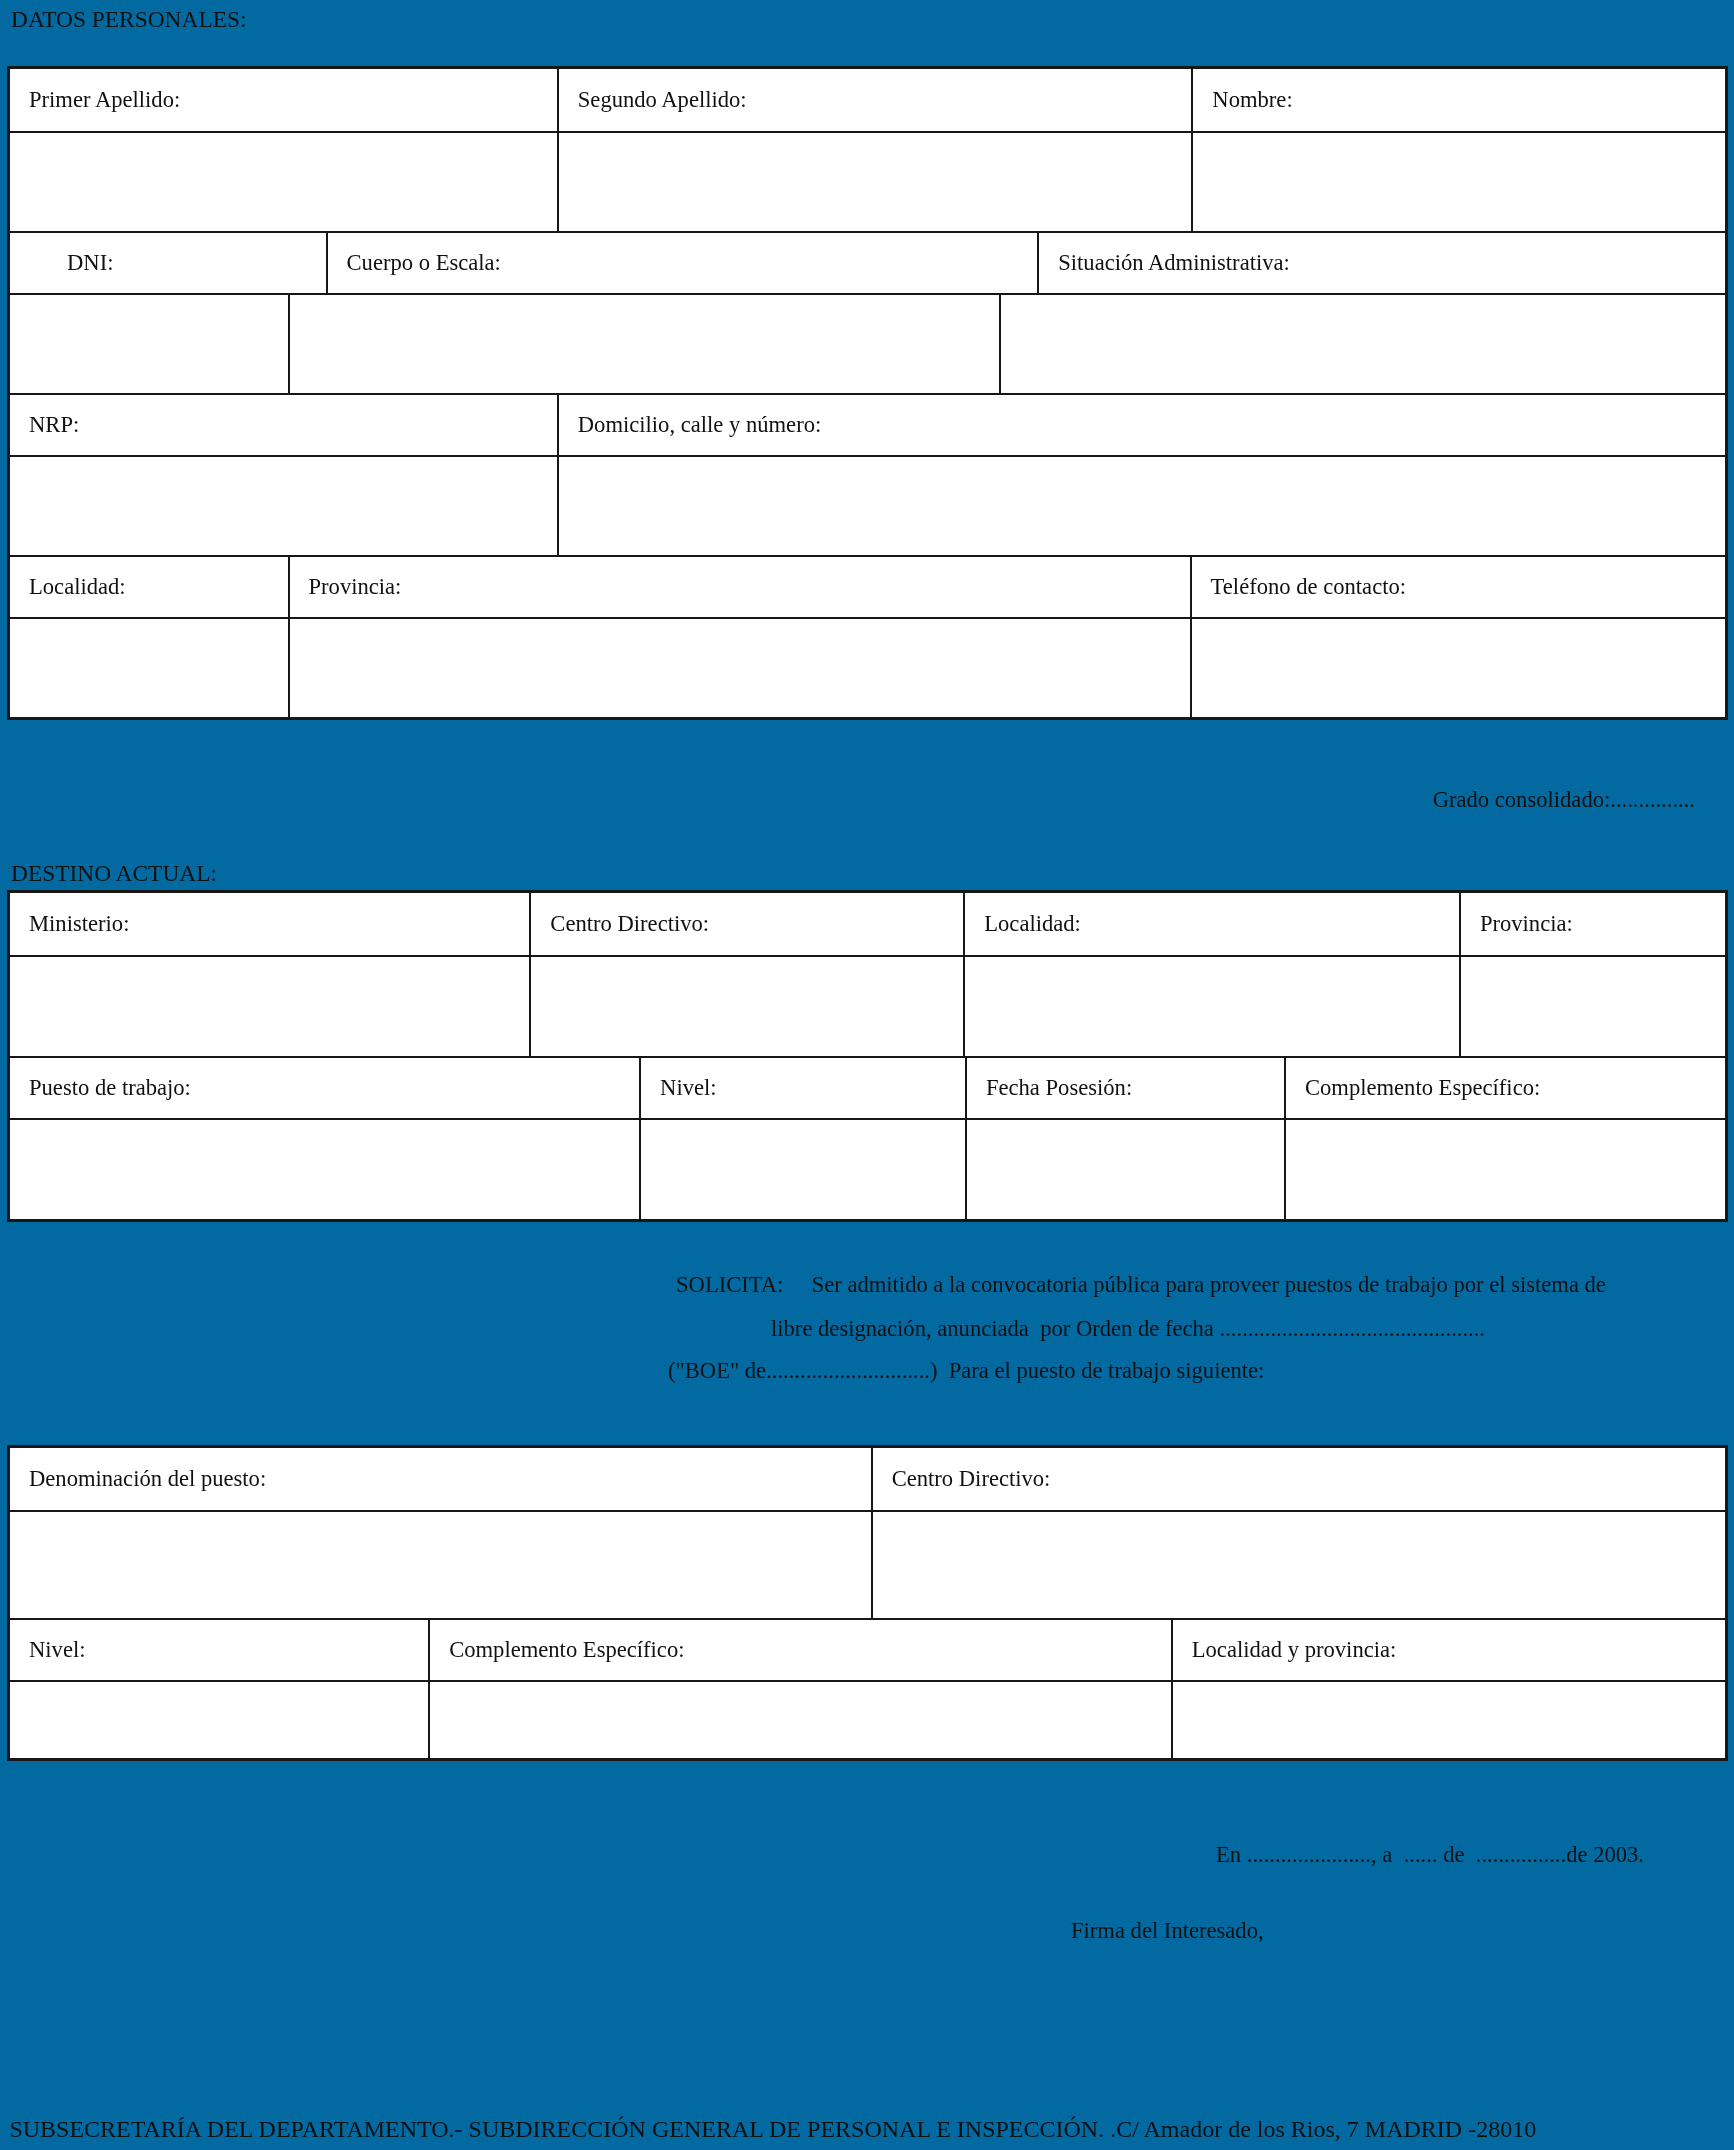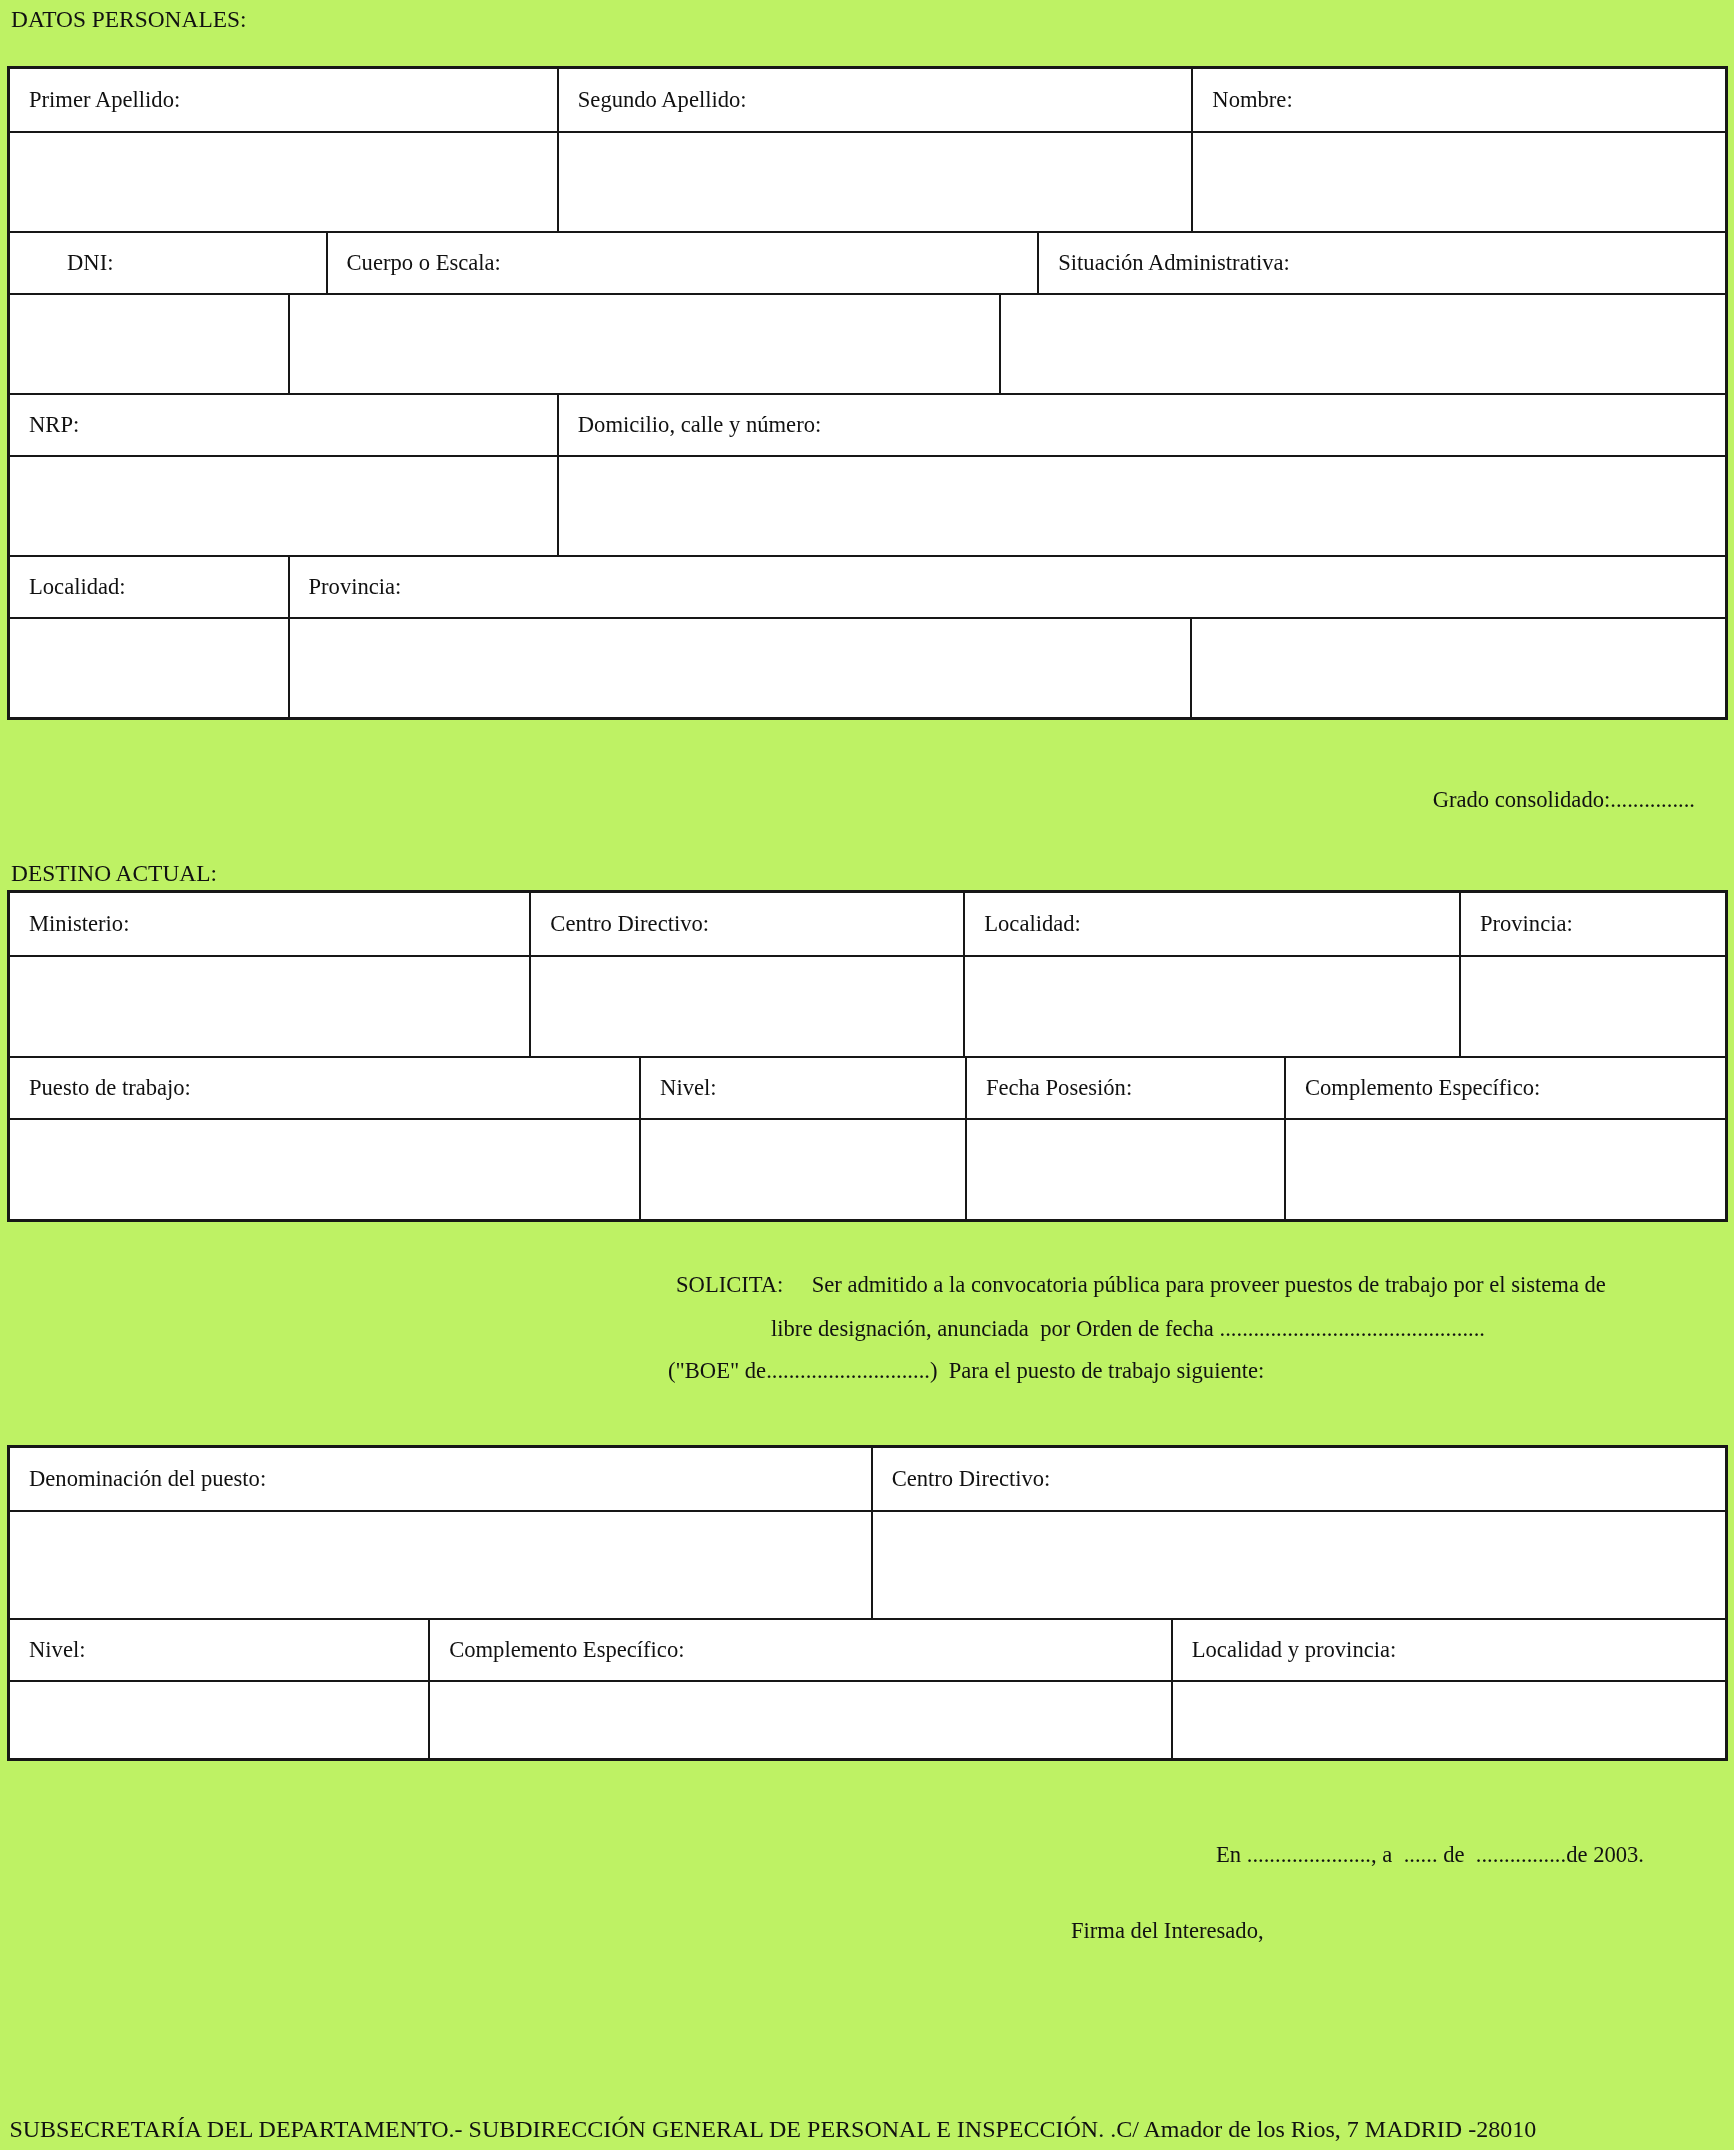--- a/index.html
+++ b/index.html
@@ -1,20 +1,20 @@
 <!DOCTYPE html>
 <html style="font-size:12.5px"><head>
 <meta charset="utf-8">
 <style>
   html, body { margin: 0; padding: 0; background: #e8e8e8; }
   .page {
     position: relative;
     width: 1735px;
     height: 2151px;
-    background: #bef264;
+    background: #0369a1;
     font-family: "Liberation Serif", serif;
     color: #111111;
     overflow: hidden;
   }
   .heading {
     position: absolute;
     font-size: 23.4px;
     white-space: pre-wrap;
   }
   .tbl {
@@ -98,20 +98,21 @@
       <div class="td" style="flex:0 0 68%;">Domicilio, calle y número:</div>
     </div>
     <div class="tr blank-row" style="height:100px;">
       <div class="td" style="flex:0 0 32%;"></div>
       <div class="td" style="flex:0 0 68%;"></div>
     </div>
 
     <div class="tr label-row">
       <div class="td" style="flex:0 0 16.3%;">Localidad:</div>
       <div class="td" style="flex:0 0 52.6%;">Provincia:</div>
+      <div class="td" style="flex:0 0 31.1%;">Teléfono de contacto:</div>
     </div>
     <div class="tr blank-row" style="height:100px;">
       <div class="td" style="flex:0 0 16.3%;"></div>
       <div class="td" style="flex:0 0 52.6%;"></div>
       <div class="td" style="flex:0 0 31.1%;"></div>
     </div>
 
   </div>
 
   <div class="text" style="right:40px; top:787px;">Grado consolidado:...............</div>

